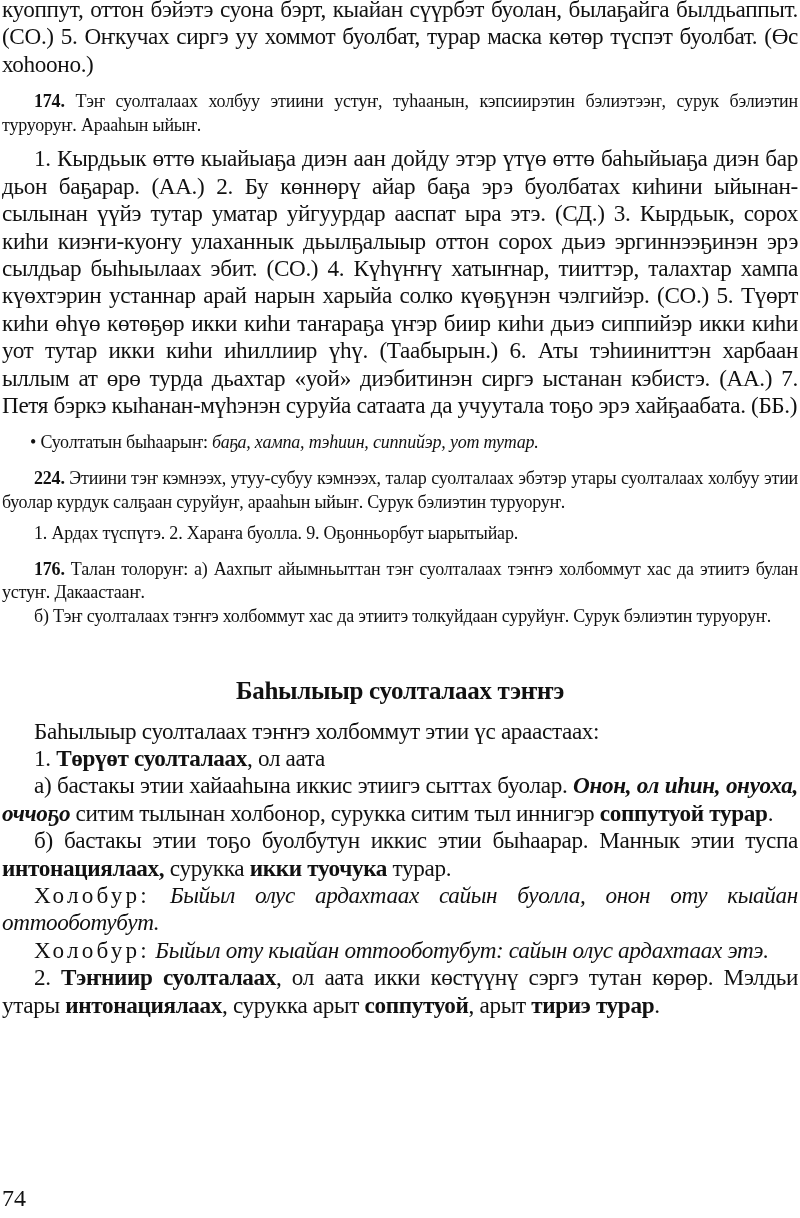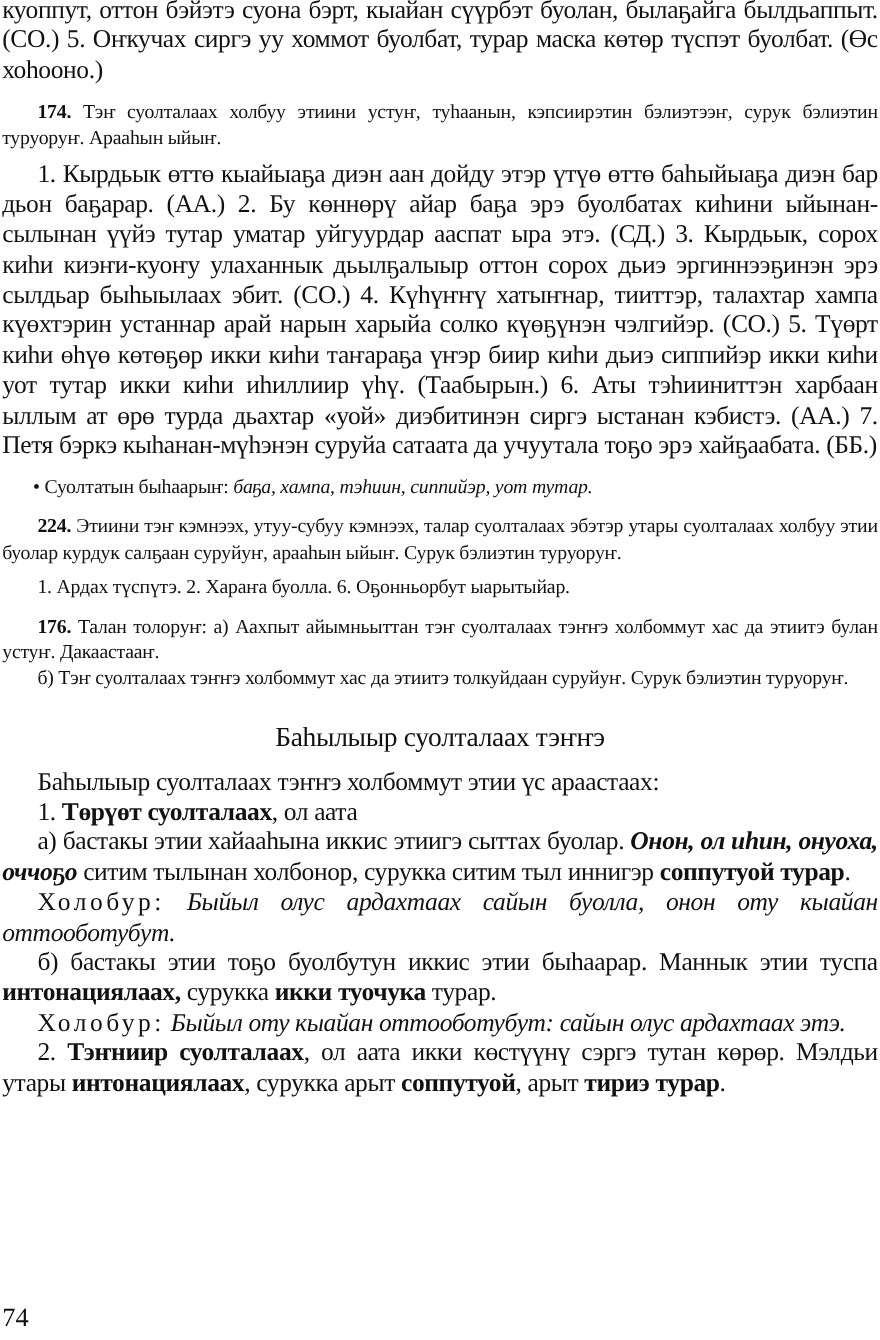--- a/index.html
+++ b/index.html
@@ -39,26 +39,27 @@
       letter-spacing: -0.2px;
     }
     .indent { text-indent: 32px; }
     .ex-num { font-weight: bold; }
     b { font-weight: bold; }
     i { font-style: italic; }
     .bi { font-weight: bold; font-style: italic; }
     .spaced { letter-spacing: 3.2px; }
     .heading {
       font-family: "Liberation Serif", "DejaVu Serif", serif;
-      font-weight: normal;
+      font-weight: bold;
       font-size: 25px;
       line-height: 31px;
       text-align: right;
       text-align-last: center;
       letter-spacing: -0.3px;
+      margin-top: 20px;
     }
     .page-number {
       position: absolute;
       left: 2px;
       top: 1186px;
       font-size: 24px;
       line-height: 24px;
     }
     .gap-s { height: 8px; }
     .gap-m { height: 12px; }
@@ -90,21 +91,21 @@
 
   <div class="gap-m"></div>
 
   <p class="small indent">
     <span class="ex-num">224.</span>
     <span>Этиини тэҥ кэмнээх, утуу-субуу кэмнээх, талар суолталаах эбэтэр утары суолталаах холбуу этии буолар курдук салҕаан суруйуҥ, араaһын ыйыҥ. Сурук бэлиэтин туруоруҥ.</span>
   </p>
 
   <div class="gap-s"></div>
 
-  <p class="small indent" style="text-align:left;">1. Ардах түспүтэ. 2. Хараҥа буолла. 6. Оҕонньорбут ыарытыйар.</p>
+  <p class="small indent" style="text-align:left;">1. Ардах түспүтэ. 2. Хараҥа буолла. 9. Оҕонньорбут ыарытыйар.</p>
 
   <div class="gap-m"></div>
 
   <p class="small indent">
     <span class="ex-num">176.</span>
     <span>Талан толоруҥ: а) Аахпыт айымньыттан тэҥ суолталаах тэҥҥэ холбоммут хас да этиитэ булан устуҥ. Дакаастааҥ.</span>
   </p>
   <p class="small indent">б) Тэҥ суолталаах тэҥҥэ холбоммут хас да этиитэ толкуйдаан суруйуҥ. Сурук бэлиэтин туруоруҥ.</p>
 
   <div class="gap-l"></div>
@@ -119,25 +120,25 @@
 
   <p class="big indent" style="text-align:left;">
     <span>1. </span><b>Төрүөт суолталаах</b><span>, ол аата</span>
   </p>
 
   <p class="big indent">
     <span>а) бастакы этии хайааһына иккис этиигэ сыттах буолар. </span><span class="bi">Онон, ол иһин, онуоха, оччоҕо</span><span> ситим тылынан холбонор, сурукка ситим тыл иннигэр </span><b>соппутуой турар</b><span>.</span>
   </p>
 
   <p class="big indent">
-    <span class="spaced">Холобур:</span><i> Быйыл олус ардахтаах сайын буолла, онон оту кыайан оттооботубут.</i>
+    <span>б) бастакы этии тоҕо буолбутун иккис этии быһаарар. Маннык этии туспа </span><b>интонациялаах,</b><span> сурукка </span><b>икки туочука</b><span> турар.</span>
   </p>
 
   <p class="big indent">
-    <span>б) бастакы этии тоҕо буолбутун иккис этии быһаарар. Маннык этии туспа </span><b>интонациялаах,</b><span> сурукка </span><b>икки туочука</b><span> турар.</span>
+    <span class="spaced">Холобур:</span><i> Быйыл олус ардахтаах сайын буолла, онон оту кыайан оттооботубут.</i>
   </p>
 
   <p class="big indent">
     <span class="spaced">Холобур:</span><i> Быйыл оту кыайан оттооботубут: сайын олус ардахтаах этэ.</i>
   </p>
 
   <p class="big indent">
     <span>2. </span><b>Тэҥниир суолталаах</b><span>, ол аата икки көстүүнү сэргэ тутан көрөр. Мэлдьи утары </span><b>интонациялаах</b><span>, сурукка арыт </span><b>соппутуой</b><span>, арыт </span><b>тириэ турар</b><span>.</span>
   </p>
 

